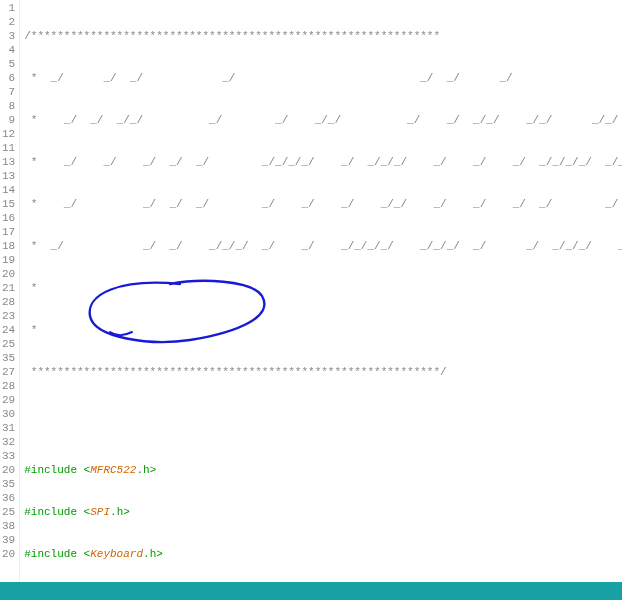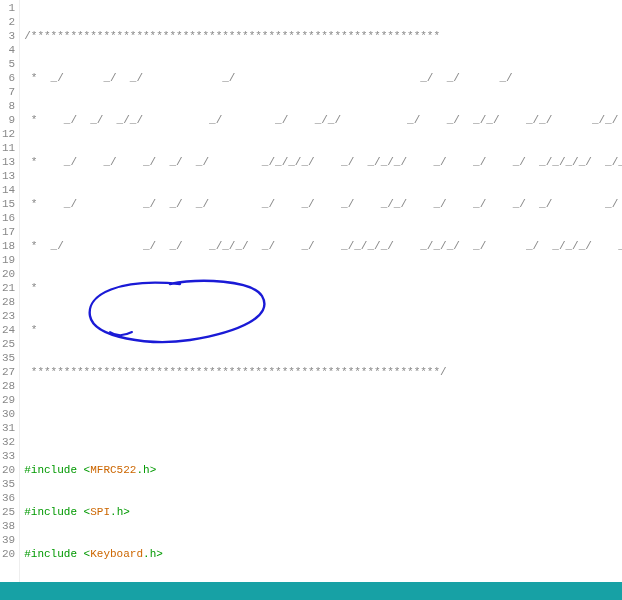--- a/index.html
+++ b/index.html
@@ -30,21 +30,21 @@
   }
   .gutter div { height: 14px; }
   .code {
     padding: 1px 0 0 4px;
     white-space: pre;
     flex: 1 1 auto;
     position: relative;
   }
   .code .line { height: 14px; display: block; }
   .t-green  { color: #009900; }
-  .t-orange { color: #cc6600; }
+  .t-orange { color: #cc6600; font-style: italic; }
   .t-gray   { color: #888; }
 
   .annot {
     position: absolute;
     pointer-events: none;
   }
   .annot svg { display: block; }
 
   .footer {
     position: absolute;

